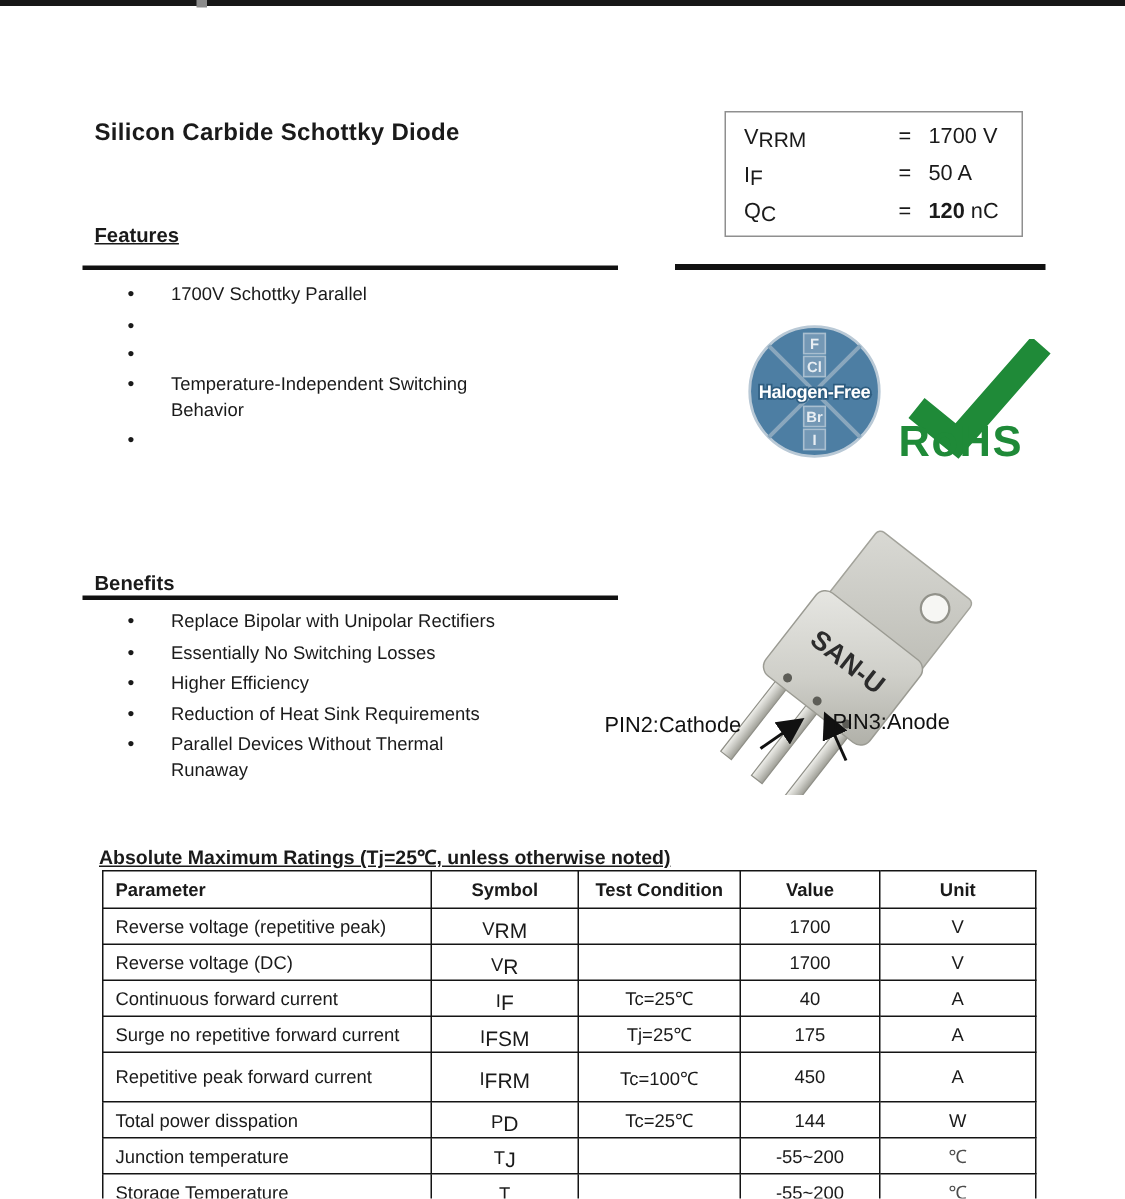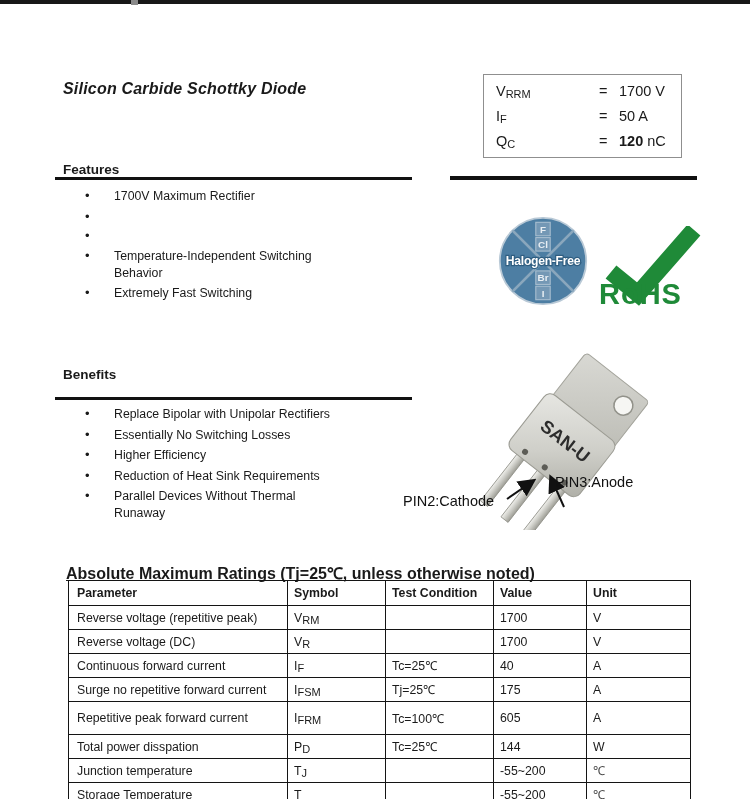--- a/index.html
+++ b/index.html
@@ -8,64 +8,64 @@
     position:relative; background:#ffffff; overflow:hidden;
     font-family:"Liberation Sans", sans-serif; color:#1a1a1a;
   }
   .abs { position:absolute; }
 
   
   .top-bar { left:0; top:0; width:750px; height:4px; background:#171717; }
   .top-tick { left:131px; top:0; width:7px; height:5px; background:#8a8a8a; }
 
   
-  .doc-title { left:63px; top:80px; font-size:16px; font-weight:bold; letter-spacing:.2px;font-style:italic; }
+  .doc-title { left:63px; top:80px; font-size:16px; font-weight:bold; letter-spacing:.2px; }
 
   
   .spec-box { left:483px; top:74px; width:199px; height:84px; border:1px solid #8f8f8f; background:#fff;
               display:flex; flex-direction:column; justify-content:space-around; padding:4px 0; }
   .spec-row { display:flex; align-items:center; height:25px; font-size:14.5px; padding-left:12px; }
   .spec-label { width:103px; }
   .spec-eq { width:20px; }
   .spec-val { }
-  .sub { font-size:11px; position:relative; bottom:-2px; }
+  .sub { font-size:14px; position:relative; bottom:-2px; }
   .b { font-weight:bold; }
 
   
   .sec-head { font-size:13.5px; font-weight:bold; }
-  .features-head { left:63px; top:162px; }
-  .benefits-head { left:63px; top:367px; }
+  .features-head { left:63px; top:149px;text-decoration:underline; }
+  .benefits-head { left:63px; top:381px; }
   .rule { background:#111; }
   .rule-feat { left:55px; top:177px; width:357px; height:3px; }
   .rule-right { left:450px; top:176px; width:247px; height:4px; }
   .rule-ben { left:55px; top:397px; width:357px; height:3px; }
 
   
   .blist { width:262px; }
   .features-list { left:85px; top:188px; }
   .benefits-list { left:85px; top:406px; }
   .bitem { display:flex; margin-bottom:3.5px; font-size:12.3px; line-height:17px; }
   .bullet { width:9px; margin-right:20px; font-size:13px; line-height:16px; }
   .btext { white-space:pre-line; width:233px; }
 
   
   .halogen-svg { left:498px; top:216px; }
   .rohs-svg { left:597px; top:226px; }
 
   
   .pkg-svg { left:395px; top:350px; }
   .pin-label { font-size:14.5px; color:#111; }
-  .pin2 { left:403px; top:493px;text-align:right; }
+  .pin2 { left:403px; top:476px;text-align:right; }
   .pin3 { left:555px; top:474px;text-align:right; }
 
   
-  .tbl-title { left:66px; top:562px; font-size:16px; font-weight:bold;text-decoration:underline; }
+  .tbl-title { left:66px; top:562px; font-size:13px; font-weight:bold;text-decoration:underline; }
   .ratings { left:68px; top:580px; border-collapse:collapse; table-layout:fixed; width:622px;
              font-size:12.3px; }
-  .ratings td { border:1.6px solid #141414; padding:2px 6px; height:24px; text-align:left; }
+  .ratings td { border:1.6px solid #141414; padding:2px 6px; height:24px; text-align:center; }
   .ratings td.p { text-align:left; padding-left:8px; }
   .ratings .hdr td { font-weight:bold; height:25px;border-radius:11px; }
   .ratings tr.tall td { height:33px; }
   .ratings td.deg { color:#4c4c4c; }
 </style>
 </head>
 <body>
 
 <div class="abs top-bar"></div>
 <div class="abs top-tick"></div>
@@ -90,36 +90,35 @@
   </div>
 </div>
 
 <div class="abs sec-head features-head">Features</div>
 <div class="abs rule rule-feat"></div>
 <div class="abs rule rule-right"></div>
 
 <div class="abs blist features-list">
   <div class="bitem">
       <span class="bullet">•</span>
-      <span class="btext">1700V Maximum Rectifier</span>
+      <span class="btext">1700V Schottky Parallel</span>
     </div>
   <div class="bitem">
       <span class="bullet">•</span>
     </div>
   <div class="bitem">
       <span class="bullet">•</span>
     </div>
   <div class="bitem">
       <span class="bullet">•</span>
       <span class="btext">Temperature-Independent Switching
 Behavior</span>
     </div>
   <div class="bitem">
       <span class="bullet">•</span>
-      <span class="btext">Extremely Fast Switching</span>
     </div>
 </div>
 
 <svg class="abs halogen-svg" width="90" height="90" viewBox="0 0 100 100">
   <circle cx="50" cy="50" r="48" fill="#4d7ea3" stroke="#b9c9d6" stroke-width="2"></circle>
   <line x1="16" y1="16" x2="84" y2="84" stroke="#8aa7bd" stroke-width="3"></line>
   <line x1="84" y1="16" x2="16" y2="84" stroke="#8aa7bd" stroke-width="3"></line>
   <g stroke="#a9bfd0" stroke-width="1.2" fill="#7498b5">
     <rect x="42" y="7" width="16" height="15"></rect>
     <rect x="42" y="24" width="16" height="15"></rect>
@@ -249,21 +248,21 @@
     <td class="p">Surge no repetitive forward current</td>
     <td><span>I</span><span class="sub">FSM</span></td>
     <td>Tj=25℃</td>
     <td>175</td>
     <td>A</td>
   </tr>
   <tr class="tall">
     <td class="p">Repetitive peak forward current</td>
     <td><span>I</span><span class="sub">FRM</span></td>
     <td>Tc=100℃</td>
-    <td>605</td>
+    <td>450</td>
     <td>A</td>
   </tr>
   <tr>
     <td class="p">Total power disspation</td>
     <td><span>P</span><span class="sub">D</span></td>
     <td>Tc=25℃</td>
     <td>144</td>
     <td>W</td>
   </tr>
   <tr>

